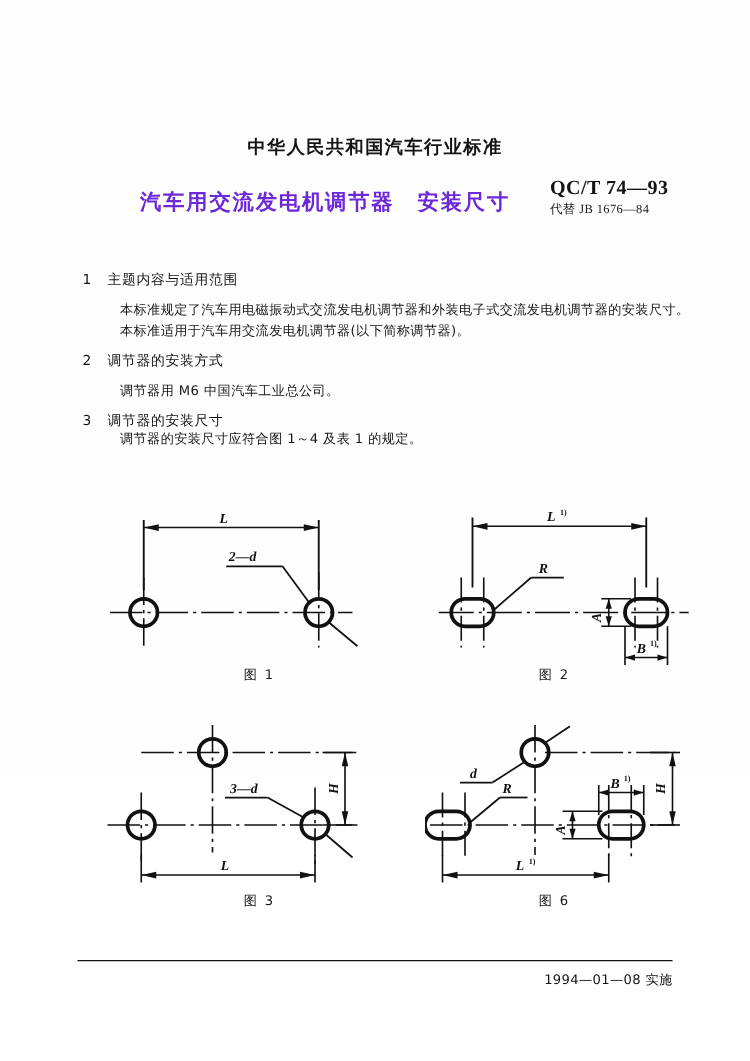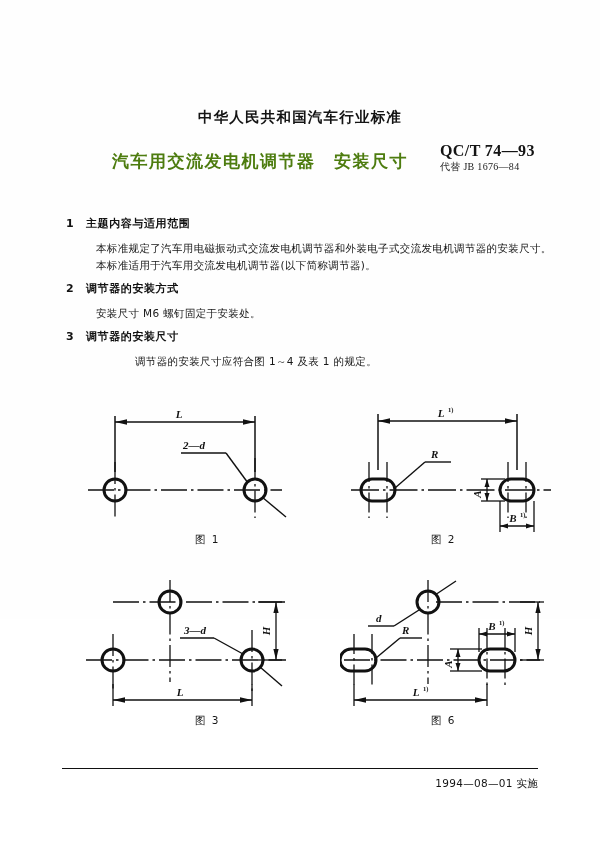--- a/index.html
+++ b/index.html
@@ -38,21 +38,21 @@
   }
   .hdr-title {
     position: absolute;
     left: 0; top: 150px;
     width: 520px;
     text-align: center;
     font-family: Liberation Serif, serif;
     font-weight: bold;
     font-size: 17px;
     letter-spacing: 1.5px;
-    color: #4d7c0f;
+    color: #6d28d9;
   }
   .std-no {
     position: absolute;
     left: 440px; top: 142px;
     font-family: "Liberation Serif", serif;
     font-weight: bold;
     font-size: 16px;
     letter-spacing: 0.4px;
     color: #141414;
     white-space: nowrap;
@@ -64,21 +64,21 @@
     font-size: 10px;
     letter-spacing: 0.3px;
     color: #1a1a1a;
     white-space: nowrap;
   }
 
   
   .sec-head {
     position: absolute;
     font-family: "DejaVu Sans", "Liberation Sans", sans-serif;
-    font-weight: bold;
+    font-weight: normal;
     font-size: 11px;
     letter-spacing: 0.6px;
     color: #121212;
     white-space: nowrap;
   }
   .sec-num {
     display: inline-block;
     width: 20px;
   }
   .sec-para {
@@ -160,26 +160,26 @@
 
   <div class="sec-head" style="left:66px; top:216px;">
     <span class="sec-num">1</span><span>主题内容与适用范围</span>
   </div>
   <div class="sec-para" style="left:96px; top:257px;">本标准适用于汽车用交流发电机调节器(以下简称调节器)。</div>
   <div class="sec-para" style="left:96px; top:240px;">本标准规定了汽车用电磁振动式交流发电机调节器和外装电子式交流发电机调节器的安装尺寸。</div>
 
   <div class="sec-head" style="left:66px; top:281px;">
     <span class="sec-num">2</span><span>调节器的安装方式</span>
   </div>
-  <div class="sec-para" style="left:96px; top:305px;">安装尺寸 M6 螺钉固定于安装处。</div>
+  <div class="sec-para" style="left:96px; top:305px;">调节器用 M6 中国汽车工业总公司。</div>
 
   <div class="sec-head" style="left:66px; top:329px;">
     <span class="sec-num">3</span><span>调节器的安装尺寸</span>
   </div>
-  <div class="sec-para" style="left:96px; top:353px;margin-left:39px;">调节器的安装尺寸应符合图 1～4 及表 1 的规定。</div>
+  <div class="sec-para" style="left:96px; top:343px;">调节器的安装尺寸应符合图 1～4 及表 1 的规定。</div>
 
   <div class="fig" style="left:80px; top:400px;">
     <svg width="230" height="135" viewBox="0 0 230 135">
       <g stroke="#111111" fill="none" stroke-width="1.5">
 
         <line x1="35" y1="16" x2="35" y2="72"></line>
         <line x1="175" y1="16" x2="175" y2="72"></line>
 
         <line x1="35" y1="22" x2="175" y2="22" stroke-width="1.3"></line>
       </g>
@@ -369,15 +369,15 @@
       </g>
       <polygon points="14,128 26,125.3 26,130.7" fill="#111111"></polygon>
       <polygon points="147,128 135,125.3 135,130.7" fill="#111111"></polygon>
       <text class="lbl" x="76" y="124" text-anchor="middle">L</text>
       <text class="sup" x="83" y="119">1)</text>
     </svg>
   </div>
   <div class="fig-cap" style="left:396px; top:714px;">图 6</div>
 
   <div class="foot-rule"></div>
-  <div class="foot-right">1994—08—01 实施</div>
+  <div class="foot-right">1994—01—08 实施</div>
 
 </div>
 
 </body></html>

